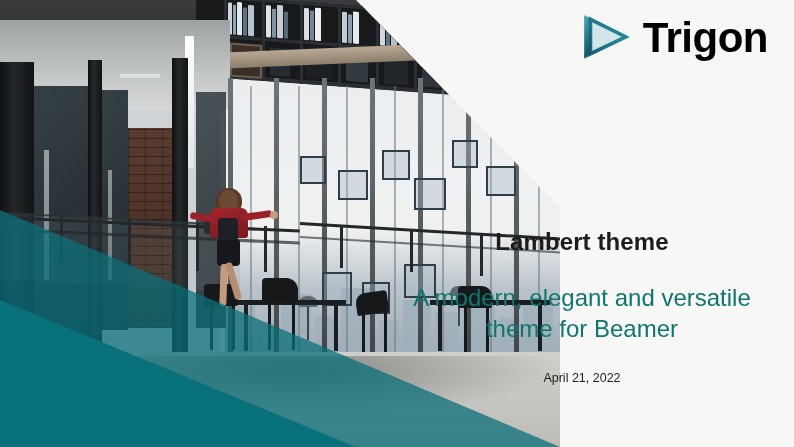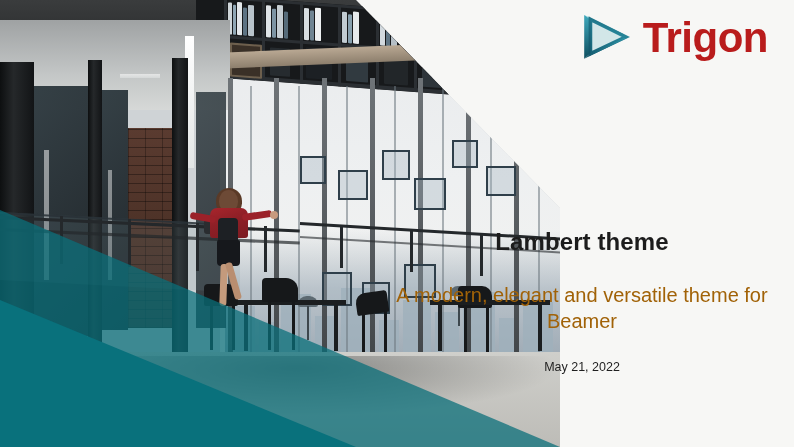--- a/index.html
+++ b/index.html
@@ -103,26 +103,26 @@
   .solid-tri{
     position:absolute;left:0;top:0;width:794px;height:447px;
     -webkit-clip-path:polygon(0 300px, 356px 447px, 0 447px);
     clip-path:polygon(0 300px, 356px 447px, 0 447px);
     background:#09717C;
   }
 
   
   .logo{position:absolute;right:26px;top:12px;display:flex;align-items:center;gap:12px;}
   .logo-mark{width:52px;height:52px;display:block;}
-  .logo-word{font-size:42px;font-weight:700;letter-spacing:-.5px;color:#b91c1c;line-height:1;}
+  .logo-word{font-size:42px;font-weight:700;letter-spacing:-.5px;color:#000000;line-height:1;}
 
   
   .textblock{position:absolute;left:396px;top:228px;width:372px;text-align:center;}
   .title{font-size:24px;font-weight:700;color:#1c1c1c;letter-spacing:.1px;margin:0 0 26px 0;line-height:1.15;}
-  .subtitle{font-size:20px;font-weight:400;color:#a16207;margin:0 0 26px 0;line-height:1.32;}
+  .subtitle{font-size:24px;font-weight:400;color:#0f766e;margin:0 0 26px 0;line-height:1.32;}
   .author{font-size:14px;font-weight:400;color:#1f1f1f;margin:0 0 24px 0;}
   .date{font-size:12.5px;font-weight:400;color:#1f1f1f;margin:0;}
 </style>
 </head>
 <body>
 
 <div class="slide">
 
   <div class="photo-clip">
     <div class="photo">
@@ -318,16 +318,16 @@
       <polygon points="22,14 90,48 22,80" fill="none" stroke="url(#g2)" stroke-width="7"></polygon>
       <polygon points="22,80 22,14 90,48" fill="#2E9DB0" opacity=".18"></polygon>
       <polygon points="10,90 22,80 86,50 92,50" fill="url(#g2)"></polygon>
     </svg>
     <span class="logo-word">Trigon</span>
   </div>
 
   <div class="textblock">
     <h1 class="title">Lambert theme</h1>
     <p class="subtitle">A modern, elegant and versatile theme for Beamer</p>
-    <p class="date">May 21, 2022</p>
+    <p class="date">April 21, 2022</p>
   </div>
 
 </div>
 
 </body></html>

